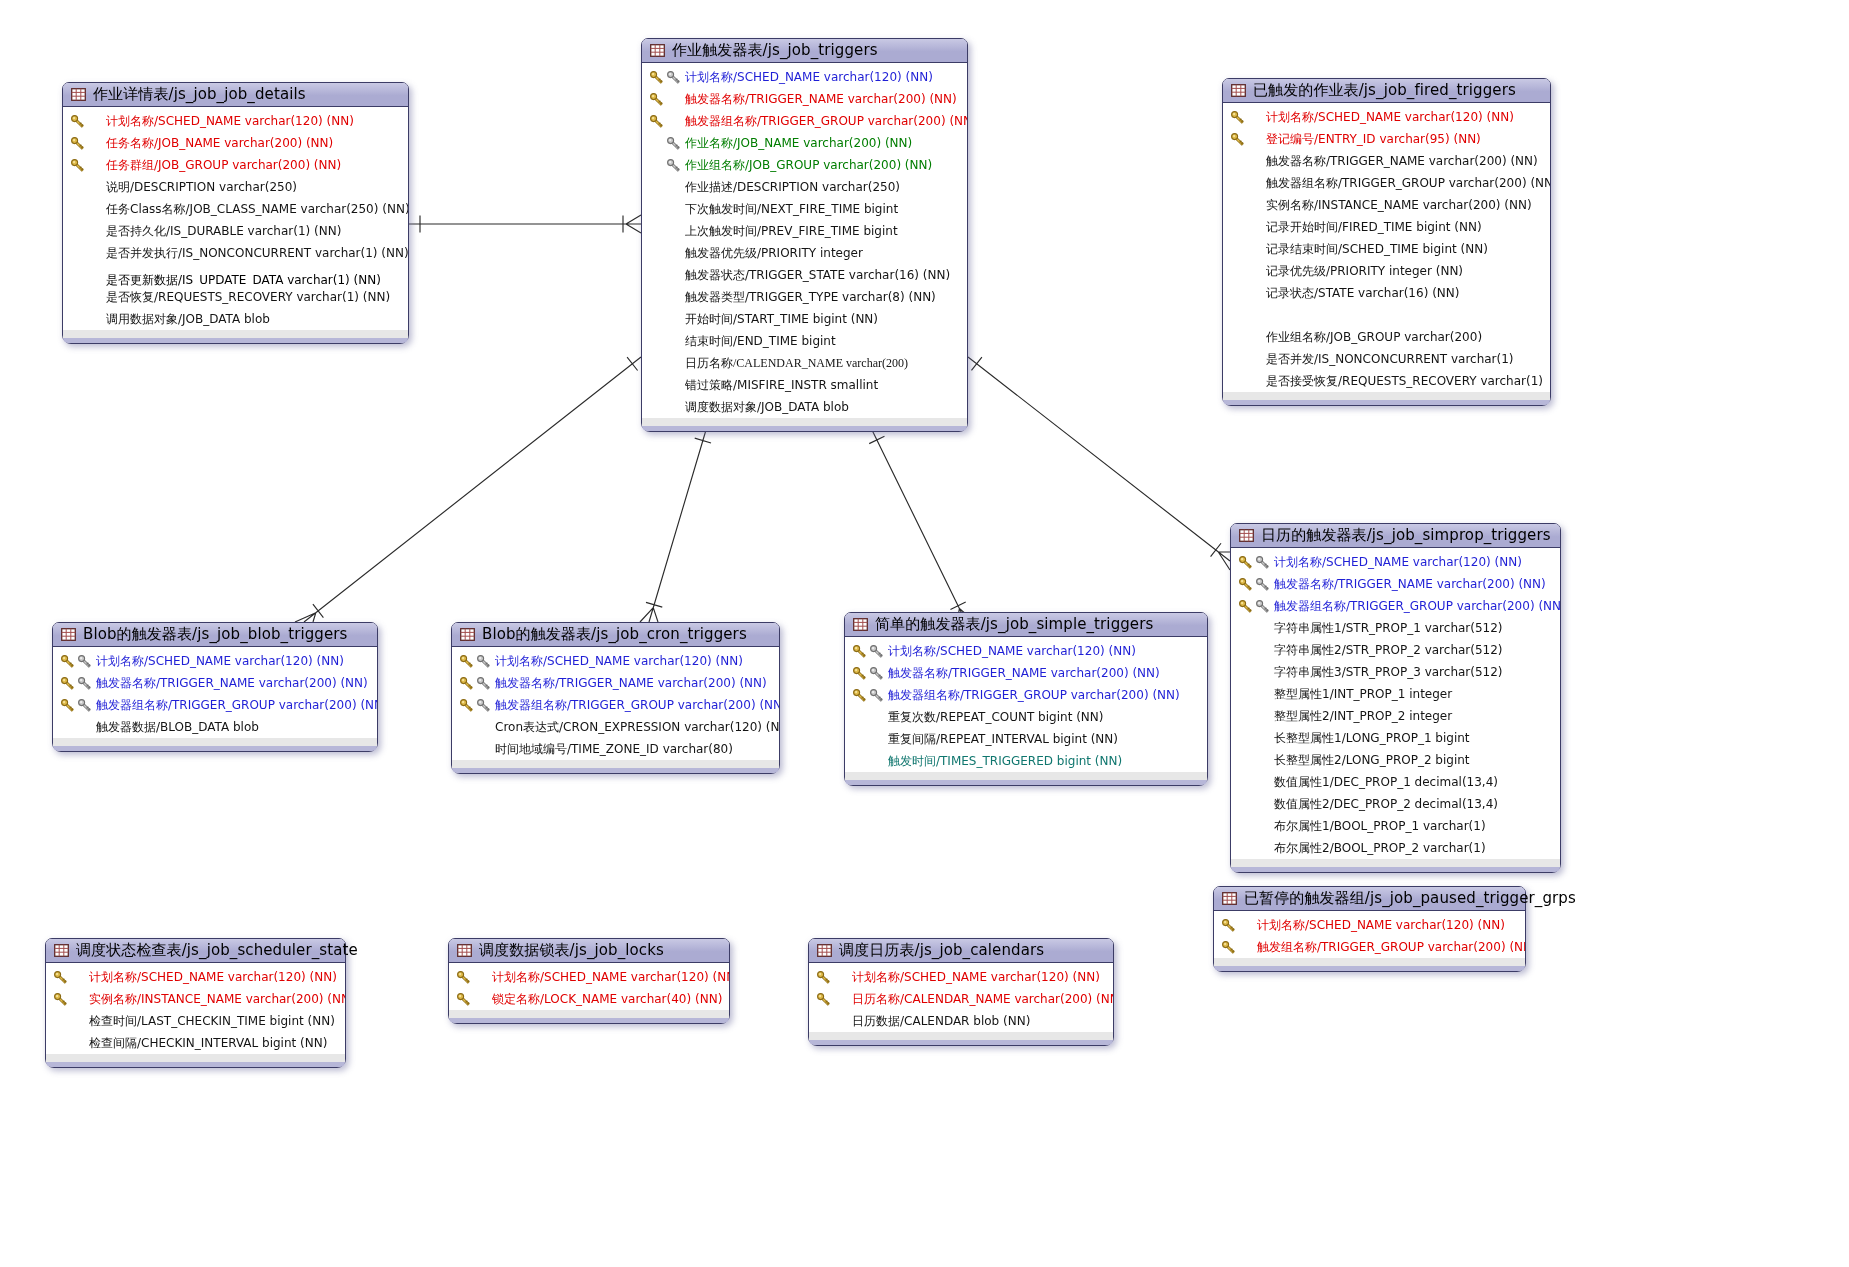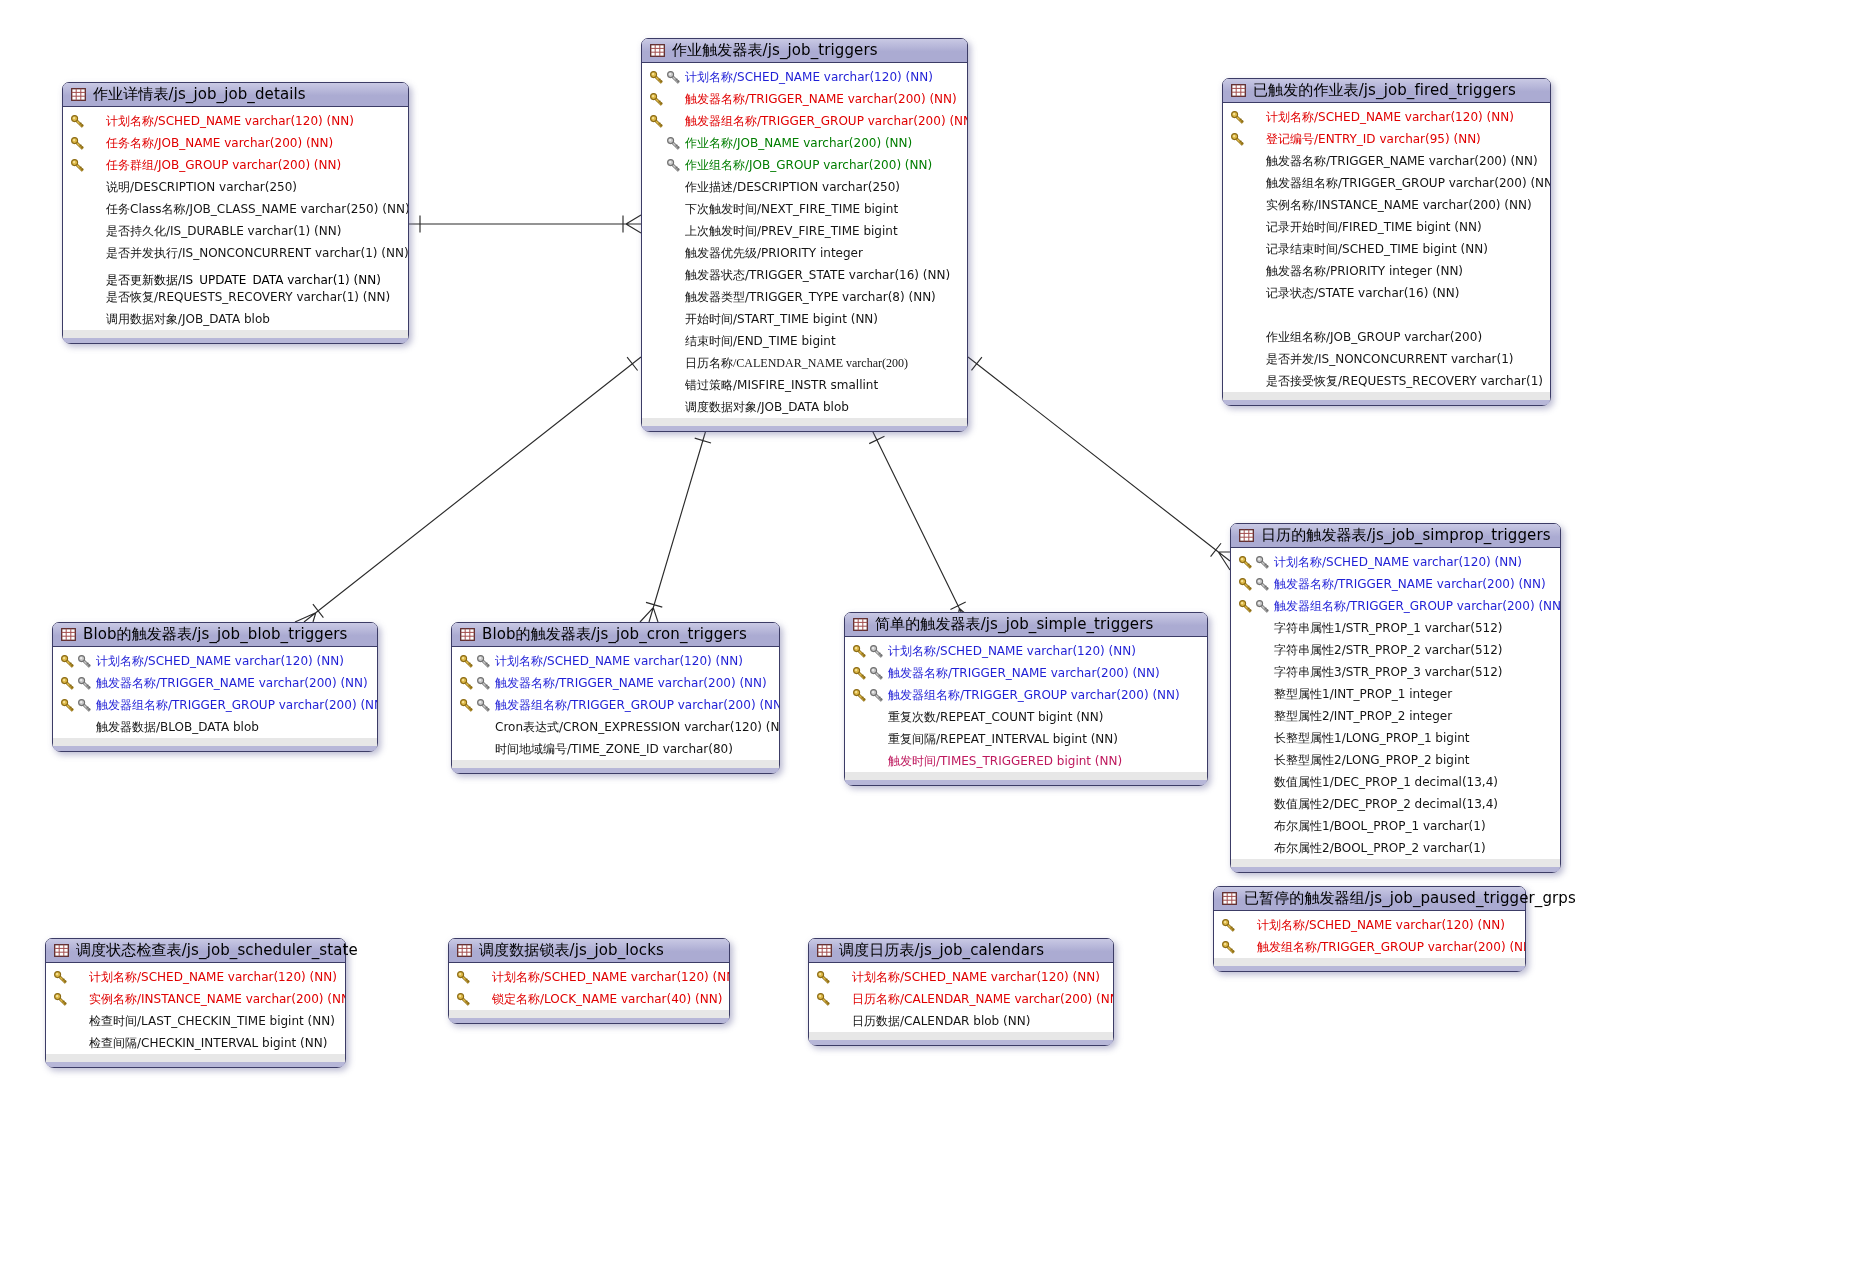--- a/index.html
+++ b/index.html
@@ -362,21 +362,21 @@
             <span class="clabel" style="color: rgb(20, 20, 20);">记录开始时间/FIRED_TIME bigint (NN)</span>
           </div>
           <div class="row">
             <span class="kslot"></span>
             <span class="kslot"></span>
             <span class="clabel" style="color: rgb(20, 20, 20);">记录结束时间/SCHED_TIME bigint (NN)</span>
           </div>
           <div class="row">
             <span class="kslot"></span>
             <span class="kslot"></span>
-            <span class="clabel" style="color: rgb(20, 20, 20);">触发器名称/PRIORITY integer (NN)</span>
+            <span class="clabel" style="color: rgb(20, 20, 20);">记录优先级/PRIORITY integer (NN)</span>
           </div>
           <div class="row">
             <span class="kslot"></span>
             <span class="kslot"></span>
             <span class="clabel" style="color: rgb(20, 20, 20);">记录状态/STATE varchar(16) (NN)</span>
           </div>
           <div class="row">
             <span class="kslot"></span>
             <span class="kslot"></span>
             <span class="clabel" style="color: rgb(20, 20, 20); margin-top: 39px;">作业名称/JOB_NAME varchar(200)</span>
@@ -678,21 +678,21 @@
             <span class="clabel" style="color: rgb(20, 20, 20);">重复次数/REPEAT_COUNT bigint (NN)</span>
           </div>
           <div class="row">
             <span class="kslot"></span>
             <span class="kslot"></span>
             <span class="clabel" style="color: rgb(20, 20, 20);">重复间隔/REPEAT_INTERVAL bigint (NN)</span>
           </div>
           <div class="row">
             <span class="kslot"></span>
             <span class="kslot"></span>
-            <span class="clabel" style="color: #be185d; text-align: center;">触发时间/TIMES_TRIGGERED bigint (NN)</span>
+            <span class="clabel" style="color: #0f766e; text-align: center;">触发时间/TIMES_TRIGGERED bigint (NN)</span>
           </div>
         </div>
         <div class="foot"></div>
         <div class="foot2"></div>
       </div>
       <div class="tbl" style="left: 1230px; top: 523px; width: 331px;">
         <div class="hdr">
           <span class="ticon">
             <svg width="15" height="13" viewBox="0 0 15 13">
               <rect x="0.7" y="0.7" width="13.6" height="11.6" fill="#ffffff" stroke="#5d2a2a" stroke-width="1.3"></rect>

